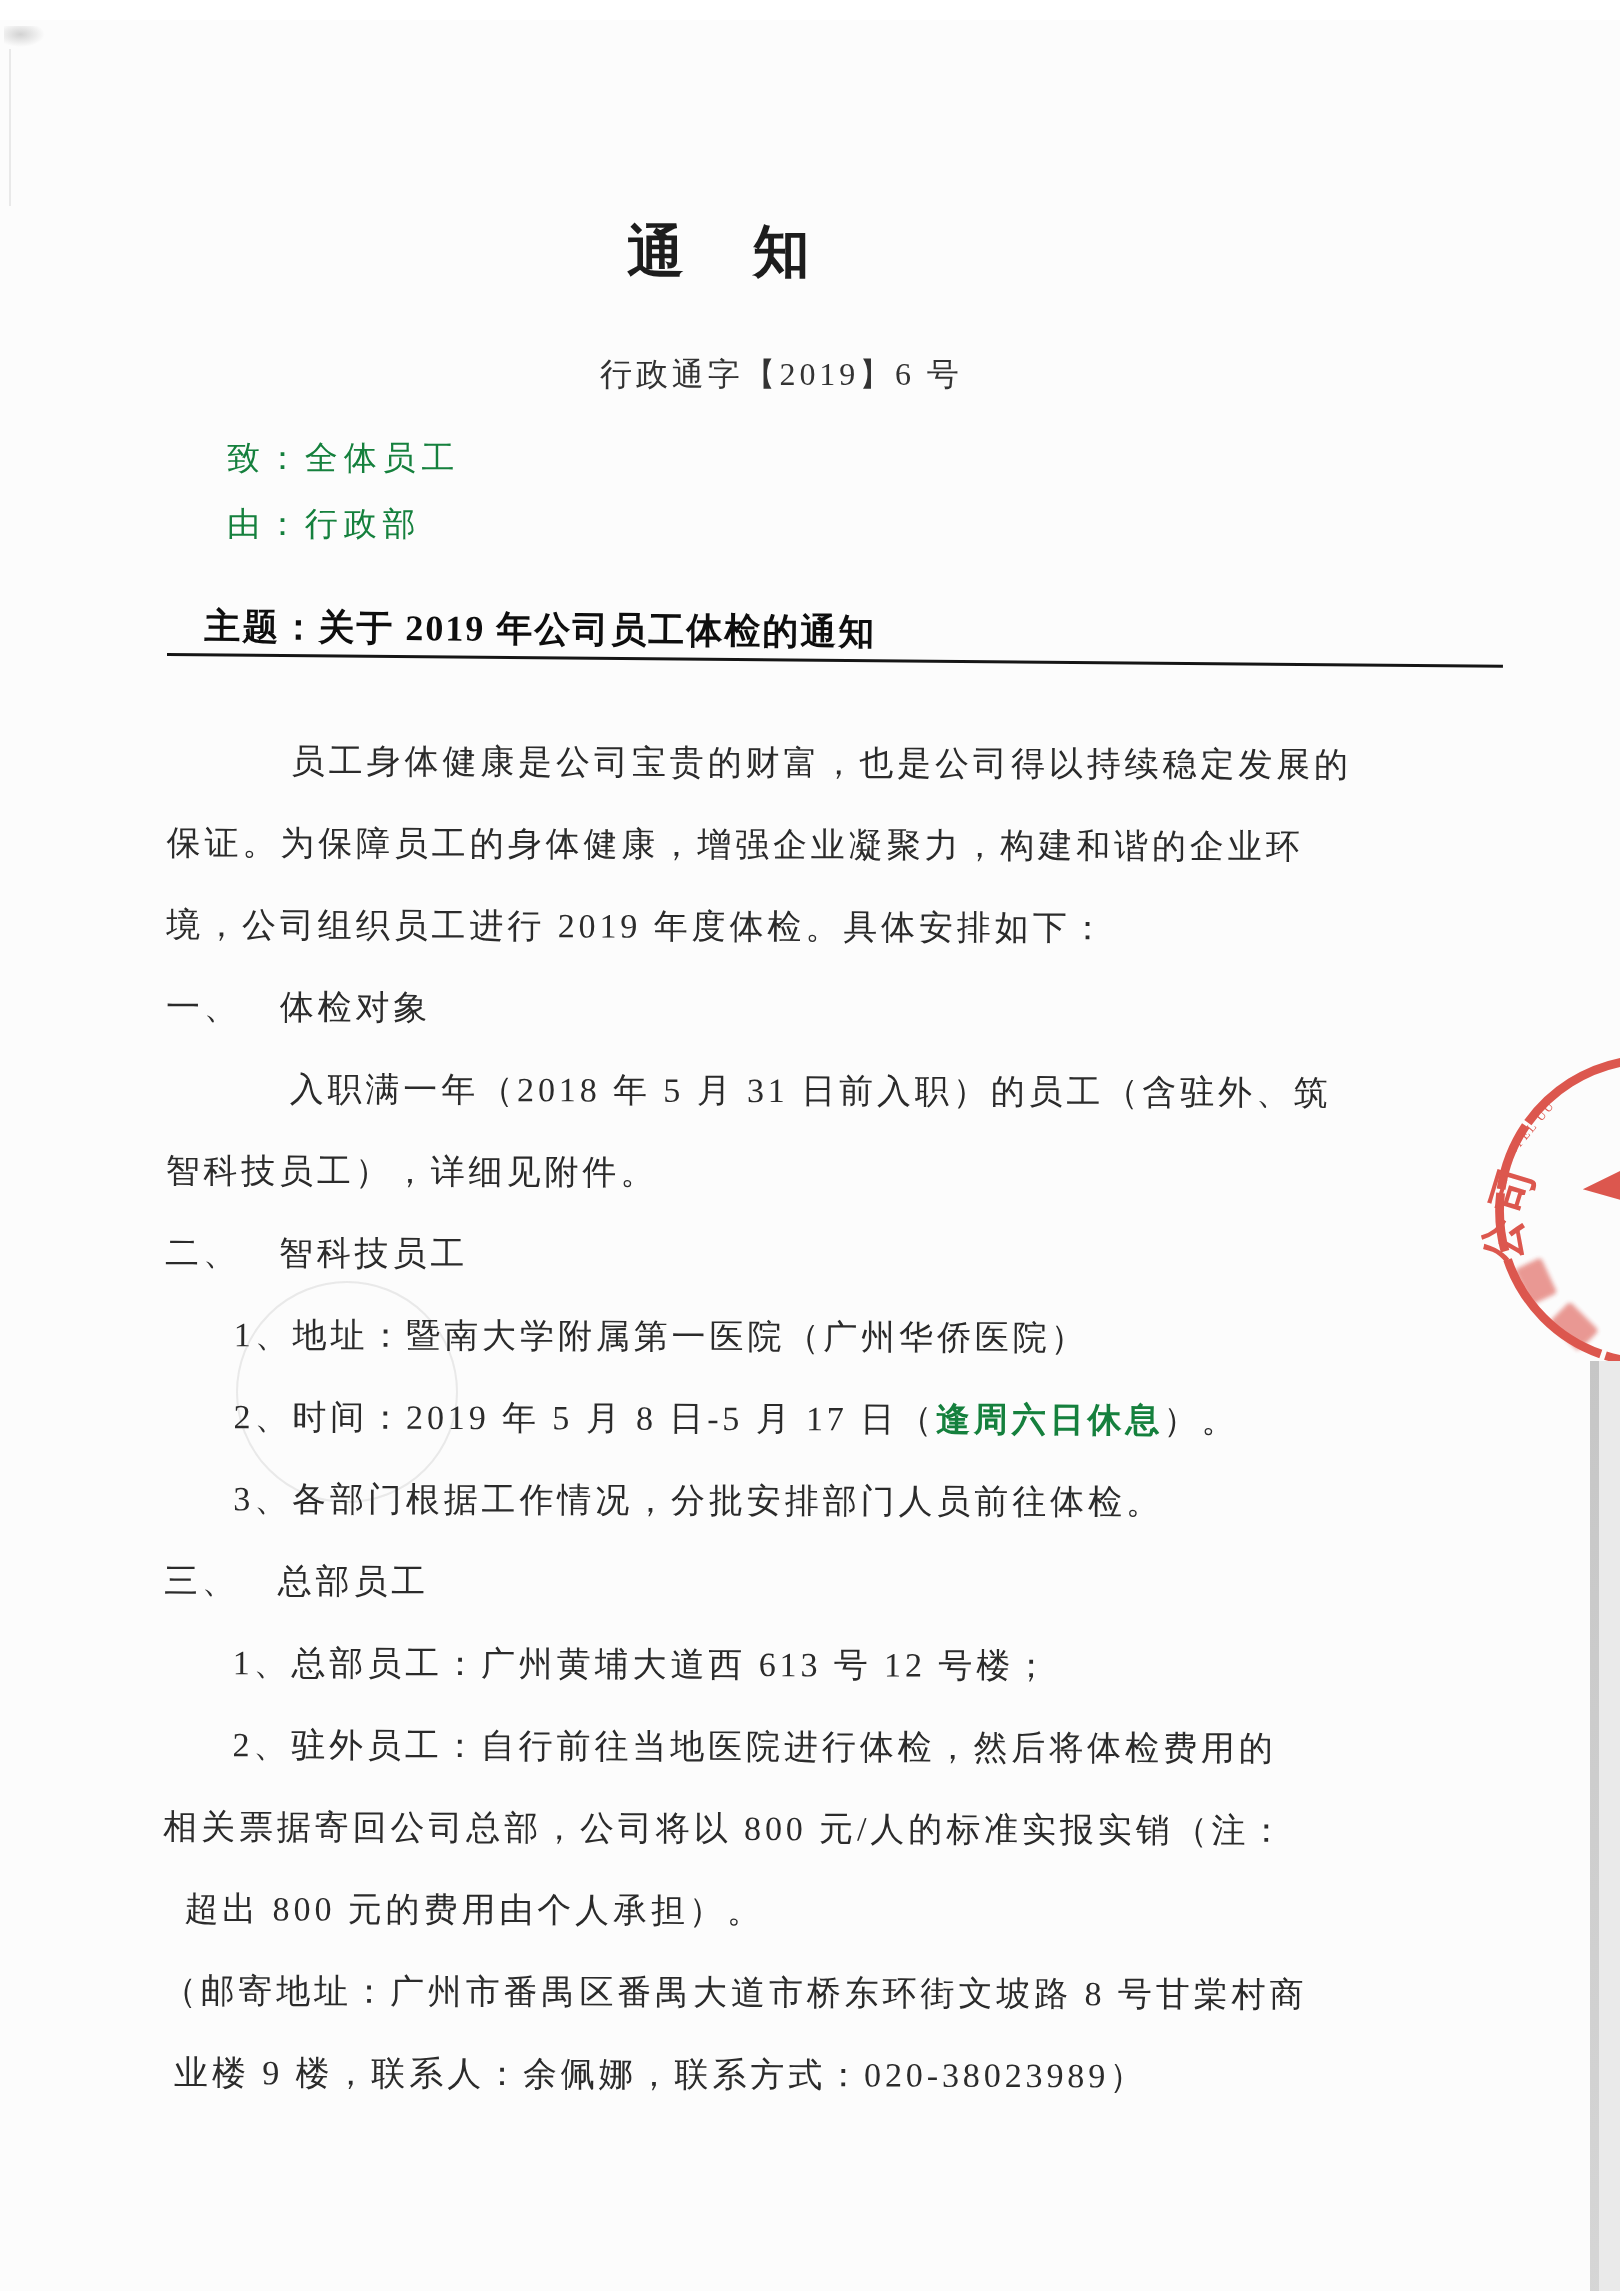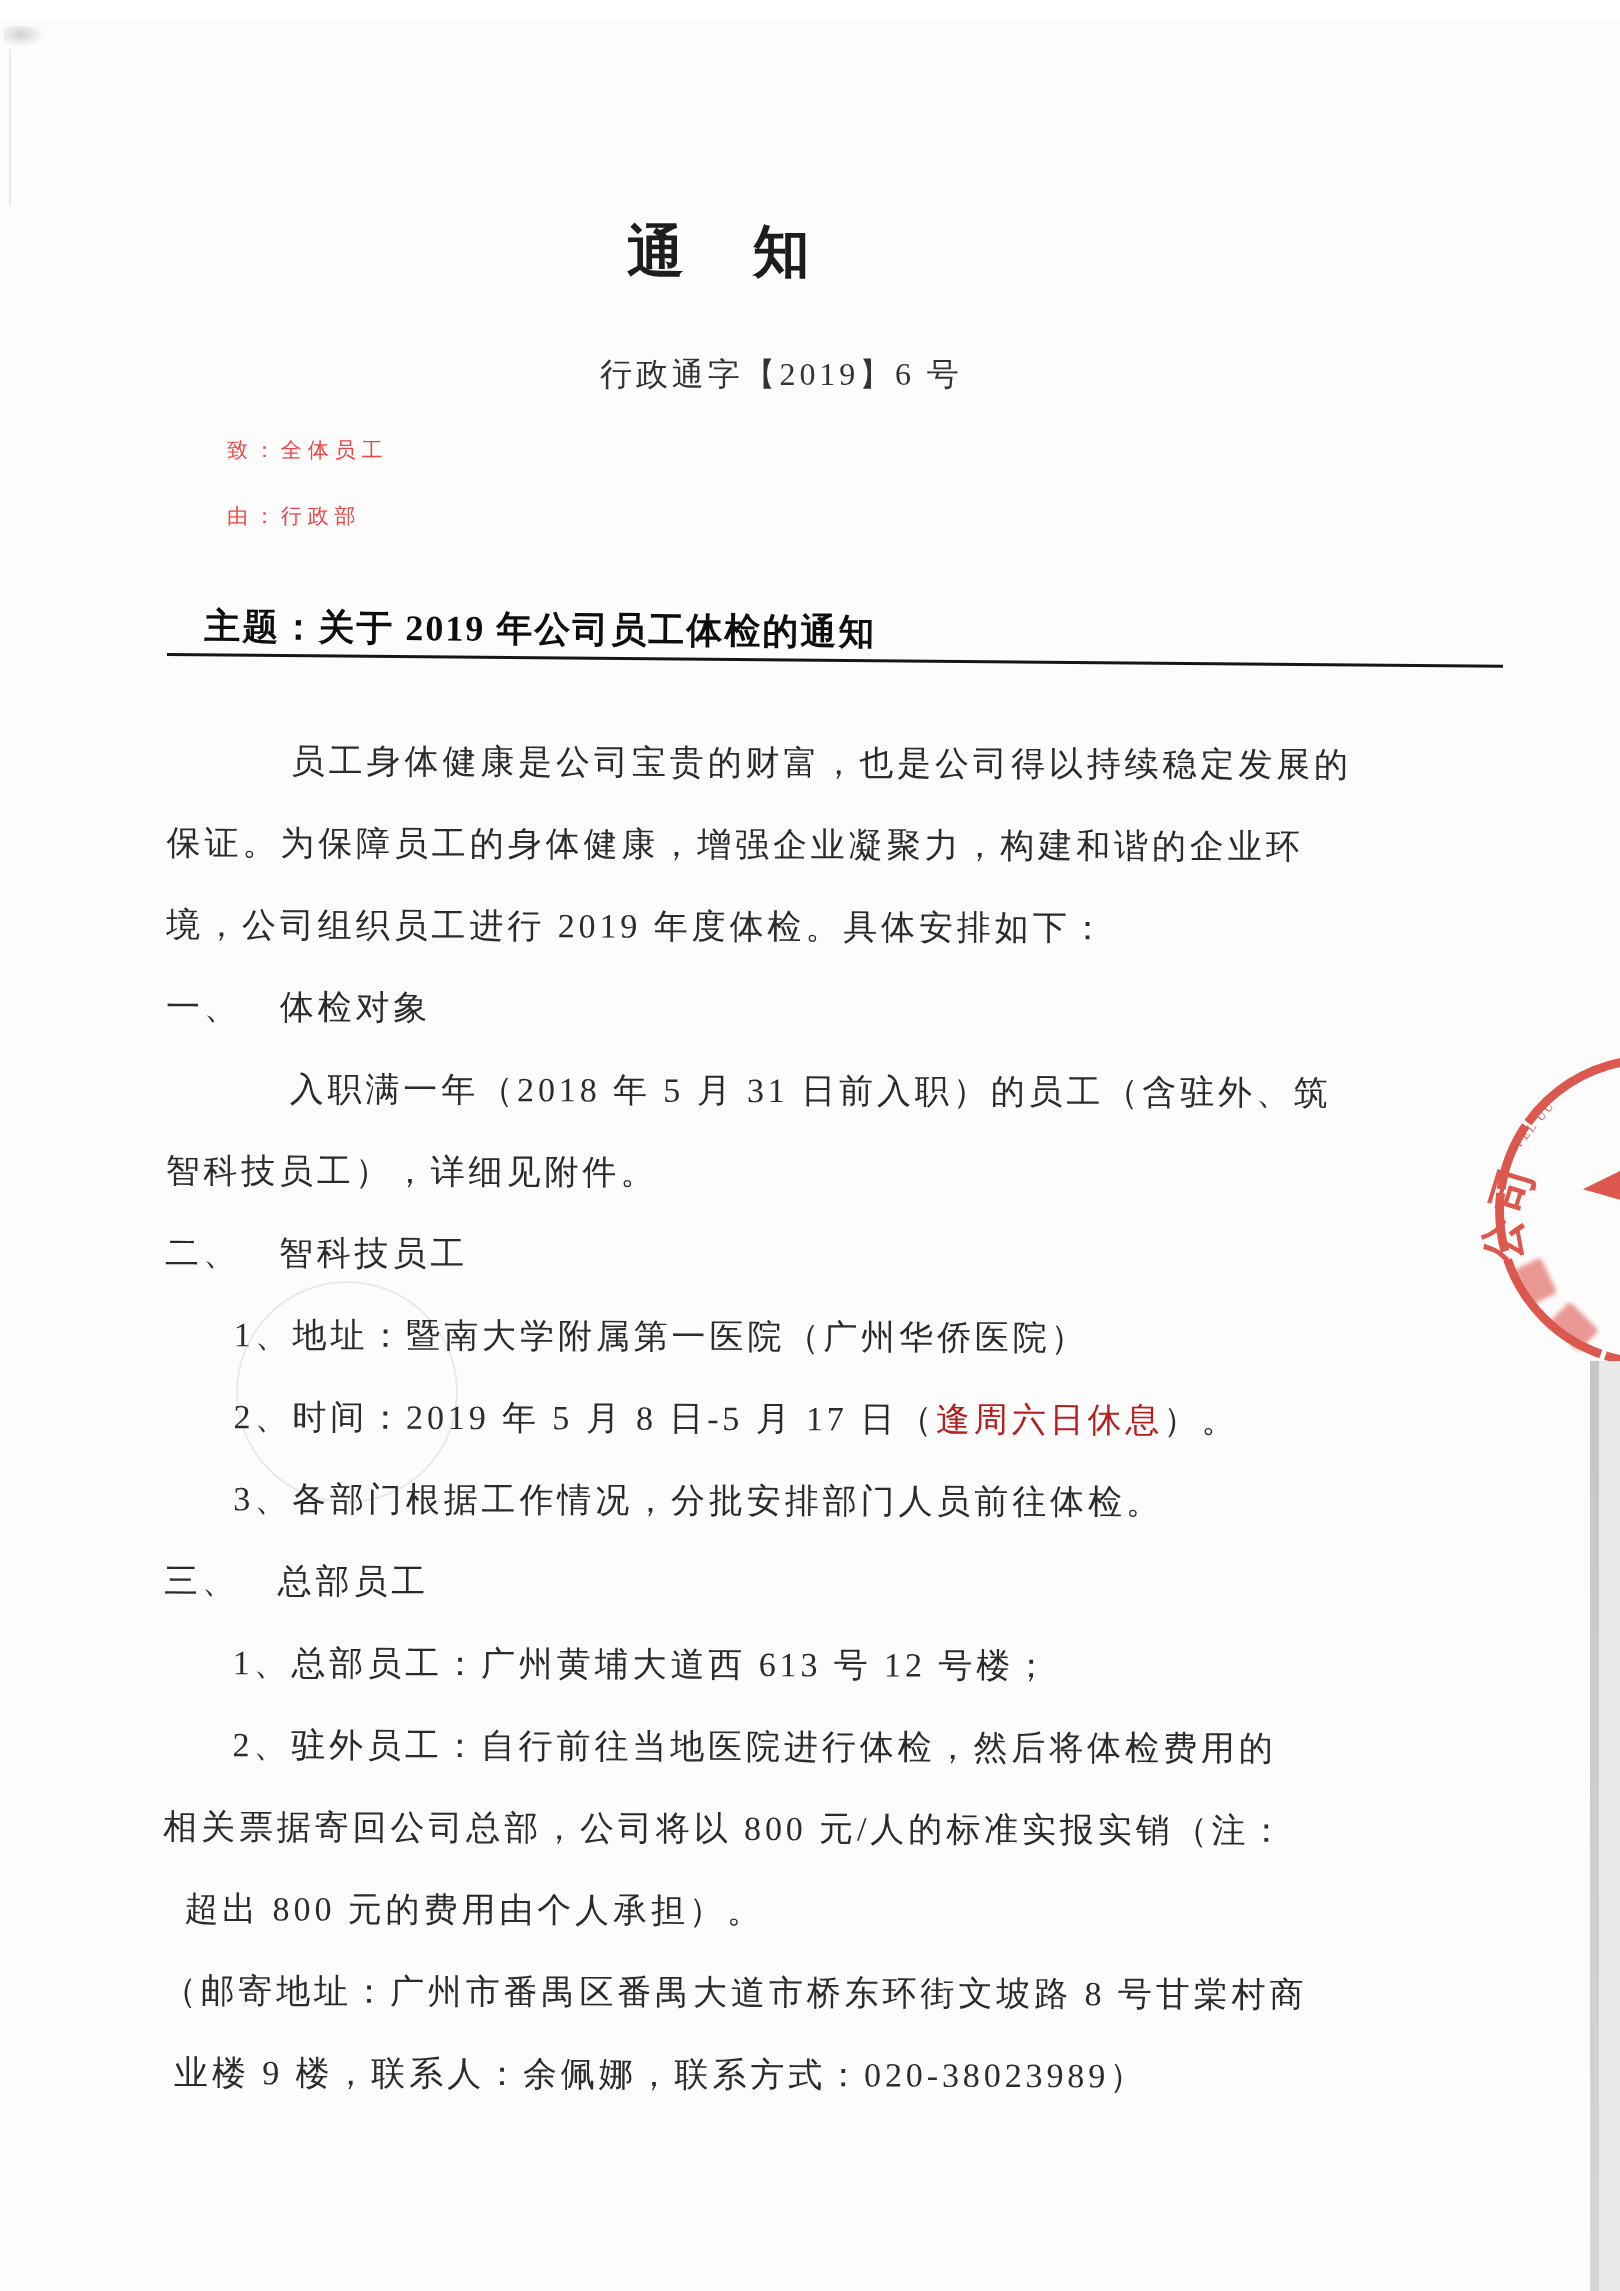--- a/index.html
+++ b/index.html
@@ -14,21 +14,21 @@
 
   .notice-title {
     left:627px; top:194px; font-size:57px; font-weight:600;
     letter-spacing:5.9px; color:#1d1d1d; white-space:nowrap;
   }
   .doc-number {
     left:600px; top:333px; font-size:32px; letter-spacing:3.9px;
     color:#333; white-space:nowrap;
   }
   .addr-line {
-    left:227px; font-size:21px; letter-spacing:5.9px; color:#ef4444; white-space:nowrap;
+    left:227px; font-size:33px; letter-spacing:5.9px; color:#15803d; white-space:nowrap;
   }
   .to-line { top:416px; }
   .from-line { top:482px; }
 
   .subject-row {
     left:167px; top:582px; width:1336px; height:51px;
     border-bottom:3.9px solid #161616;
     transform:rotate(0.5deg); transform-origin:left bottom;
   }
   .subject-text {
@@ -39,21 +39,21 @@
 
   .notice-body {
     left:167px; top:700px; width:1358px;
     transform:rotate(0.2deg); transform-origin:top left;
     z-index:2;
   }
   .body-line {
     height:82px; line-height:82px; font-size:34px;
     letter-spacing:3.9px; white-space:nowrap; color:#2b2b2b;
   }
-  .body-line .bold { font-weight:normal; color:#b91c1c; }
+  .body-line .bold { font-weight:bold; color:#15803d; }
 
   
   .stamp {
     left:1431px; top:980px; width:189px; height:412px;
     filter:blur(0.4px); z-index:3;
   }
   .stamp text { font-family:"Liberation Serif","DejaVu Serif",serif; }
 
   
   .ghost-circle {

